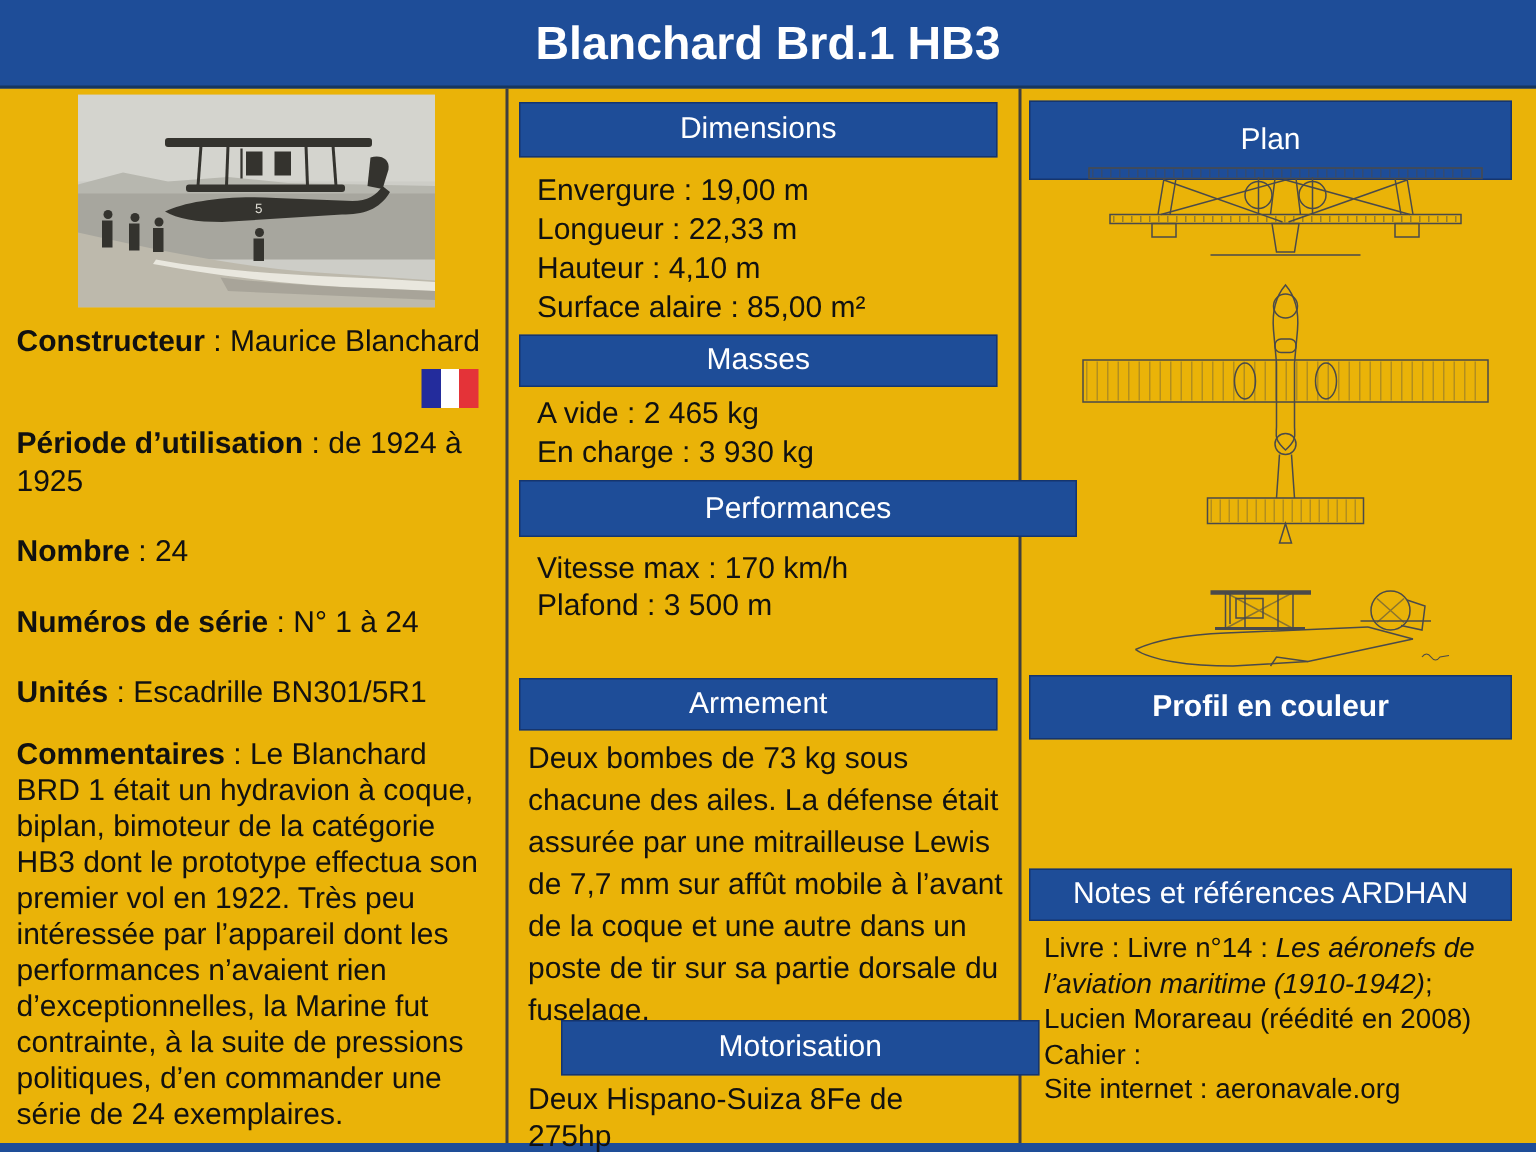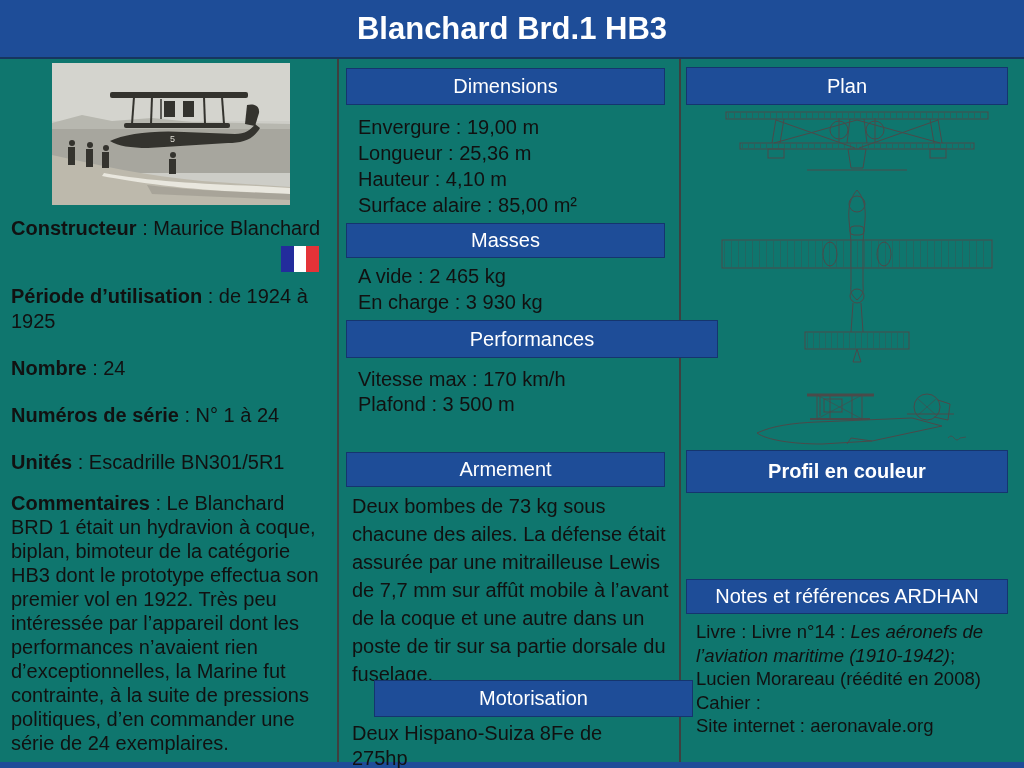--- a/index.html
+++ b/index.html
@@ -2,21 +2,21 @@
 <html lang="fr"><head>
 <meta charset="utf-8">
 <title>Fiche</title>
 <style>
   :root{
     --blue:#1E4D98;
     --ink:#111;
   }
   html,body{margin:0;padding:0;background:#fff;}
   body{font-family:"Liberation Sans", sans-serif; color:var(--ink);}
-  .page{position:relative;width:1024px;height:768px;background:#0f766e;overflow:hidden;}
+  .page{position:relative;width:1024px;height:768px;background:#eab308;overflow:hidden;}
 
   .titlebar{position:absolute;left:0;top:0;width:1024px;height:57px;background:var(--blue);
     display:flex;align-items:center;justify-content:center;border-bottom:2px solid #16365f;}
   .titlebar h1{margin:0;color:#fff;font-size:31px;font-weight:bold;}
 
   .vdiv{position:absolute;top:59px;width:2px;height:703px;background:#3f3f3f;}
   .bottombar{position:absolute;left:0;top:762px;width:1024px;height:6px;background:var(--blue);}
 
   .photo{position:absolute;left:52px;top:63px;width:238px;height:142px;margin:0;}
   .photo svg{display:block;width:238px;height:142px;}
@@ -121,21 +121,21 @@
     </p>
   </section>
 
   <section>
 
     <div class="secbar" style="left:346px;top:68px;width:319px;height:37px;">
       <span>Dimensions</span>
     </div>
     <div class="bodytext" style="left:358px;top:114px;line-height:26px;">
       <div>Envergure : 19,00 m</div>
-      <div>Longueur : 25,36 m</div>
+      <div>Longueur : 22,33 m</div>
       <div>Hauteur : 4,10 m</div>
       <div>Surface alaire : 85,00 m²</div>
     </div>
 
     <div class="secbar" style="left:346px;top:223px;width:319px;height:35px;">
       <span>Masses</span>
     </div>
     <div class="bodytext" style="left:358px;top:263px;line-height:26px;">
       <div>A vide : 2 465 kg</div>
       <div>En charge : 3 930 kg</div>
@@ -155,21 +155,21 @@
     <div class="para" style="left:352px;top:492px;width:322px;line-height:28px;">Deux bombes de 73 kg sous chacune des ailes. La défense était assurée par une mitrailleuse Lewis de 7,7 mm sur affût mobile à l’avant de la coque et une autre dans un poste de tir sur sa partie dorsale du fuselage.</div>
 
     <div class="secbar" style="left:346px;top:680px;width:319px;height:37px;margin-left:28px;">
       <span>Motorisation</span>
     </div>
     <div class="para" style="left:352px;top:721px;width:300px;line-height:25px;">Deux Hispano-Suiza 8Fe de 275hp</div>
   </section>
 
   <section>
 
-    <div class="secbar" style="left:686px;top:67px;width:322px;height:38px;">
+    <div class="secbar" style="left:686px;top:67px;width:322px;height:53px;">
       <span>Plan</span>
     </div>
 
     <figure class="plan" style="margin:0;">
       <svg viewBox="0 0 298 342" fill="none" stroke="#4a4a4a" stroke-width="1">
 
         <g>
           <rect x="14" y="4" width="262" height="7"></rect>
           <line x1="16" y1="7.5" x2="274" y2="7.5" stroke-width="5" stroke-dasharray="1 5" opacity="0.5"></line>
           <rect x="28" y="35" width="234" height="6"></rect>

